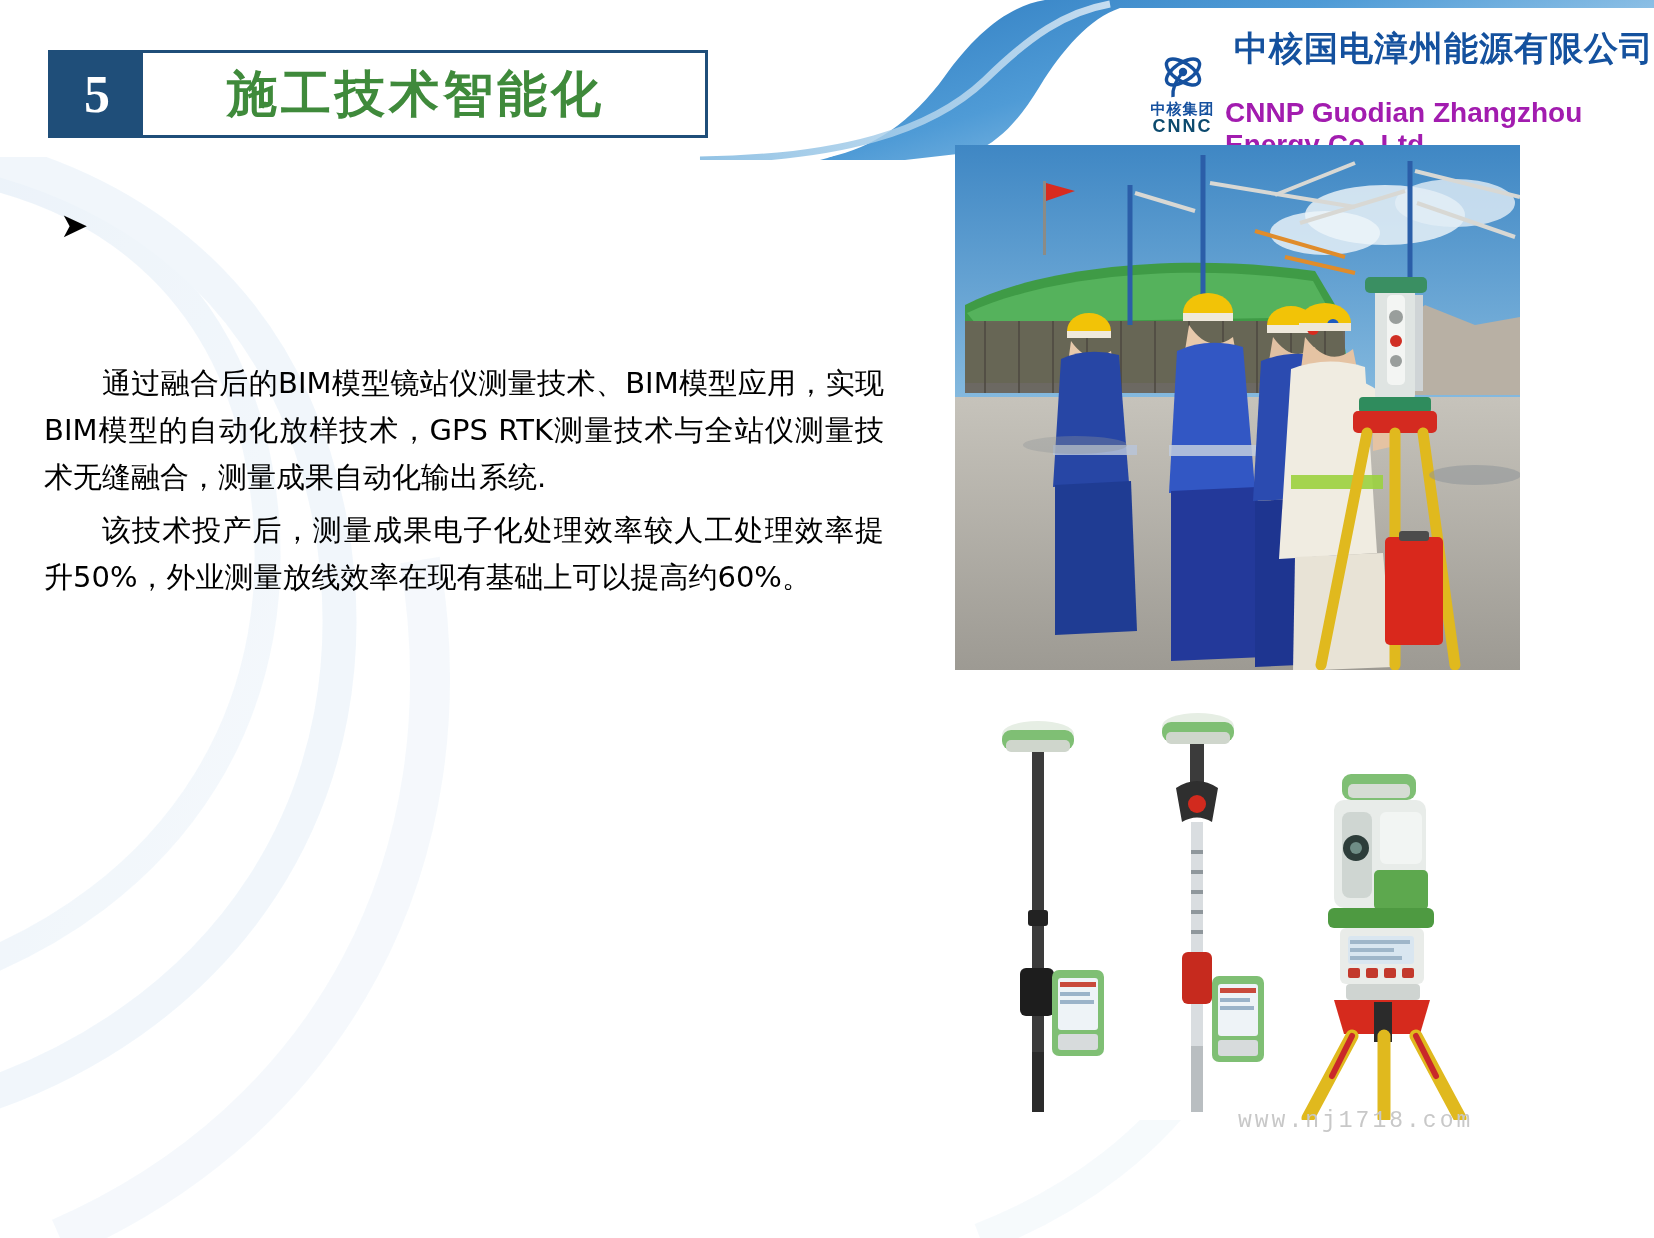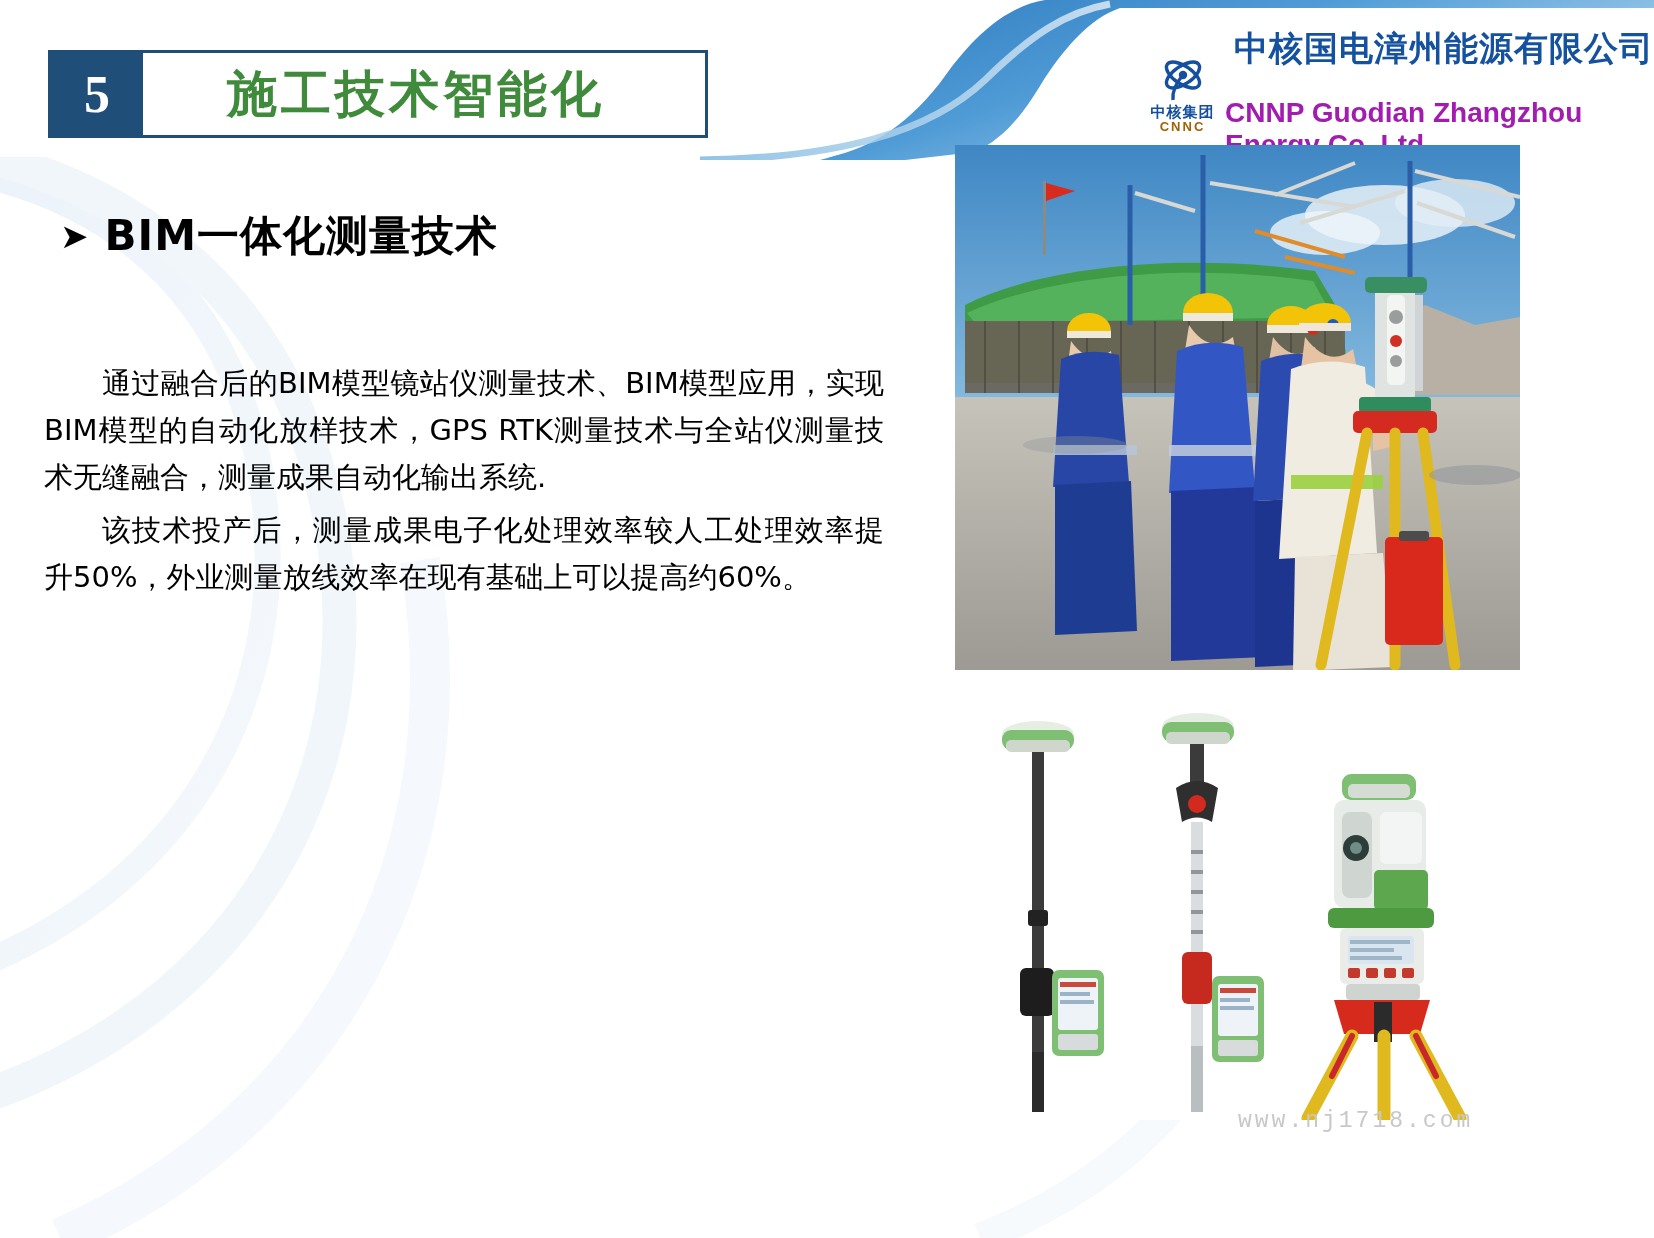--- a/index.html
+++ b/index.html
@@ -94,22 +94,22 @@
     color: #15509e;
     font-size: 15px;
     font-weight: bold;
     letter-spacing: 1px;
     line-height: 1.1;
     margin-top: 1px;
     font-family: Liberation Serif, serif;
     text-align: center;
   }
   #logo-mark-en {
-    color: #a16207;
-    font-size: 13px;
+    color: #0c4a6e;
+    font-size: 18px;
     font-weight: bold;
     letter-spacing: 2px;
     line-height: 1.1;
   }
   #logo-names {
     display: flex;
     flex-direction: column;
     justify-content: center;
     margin-top: 2px;
   }
@@ -270,21 +270,20 @@
       <div id="logo-mark-en">CNNC</div>
     </div>
     <div id="logo-names">
       <div id="logo-name-cn">中核国电漳州能源有限公司</div>
       <div id="logo-name-en">CNNP Guodian Zhangzhou Energy Co.,Ltd.</div>
     </div>
   </div>
 
   <div id="bullet-row">
     <span id="bullet-arrow">➤</span>
-    <span id="bullet-label">BIM一体化测量技术</span>
   </div>
 
   <div id="paragraphs">
     <p class="para">通过融合后的BIM模型镜站仪测量技术、BIM模型应用，实现BIM模型的自动化放样技术，GPS RTK测量技术与全站仪测量技术无缝融合，测量成果自动化输出系统.</p>
     <p class="para">该技术投产后，测量成果电子化处理效率较人工处理效率提升50%，外业测量放线效率在现有基础上可以提高约60%。</p>
   </div>
 
   <div id="photo-site">
     <svg width="565" height="525" viewBox="0 0 565 525" xmlns="http://www.w3.org/2000/svg">
       <defs>

